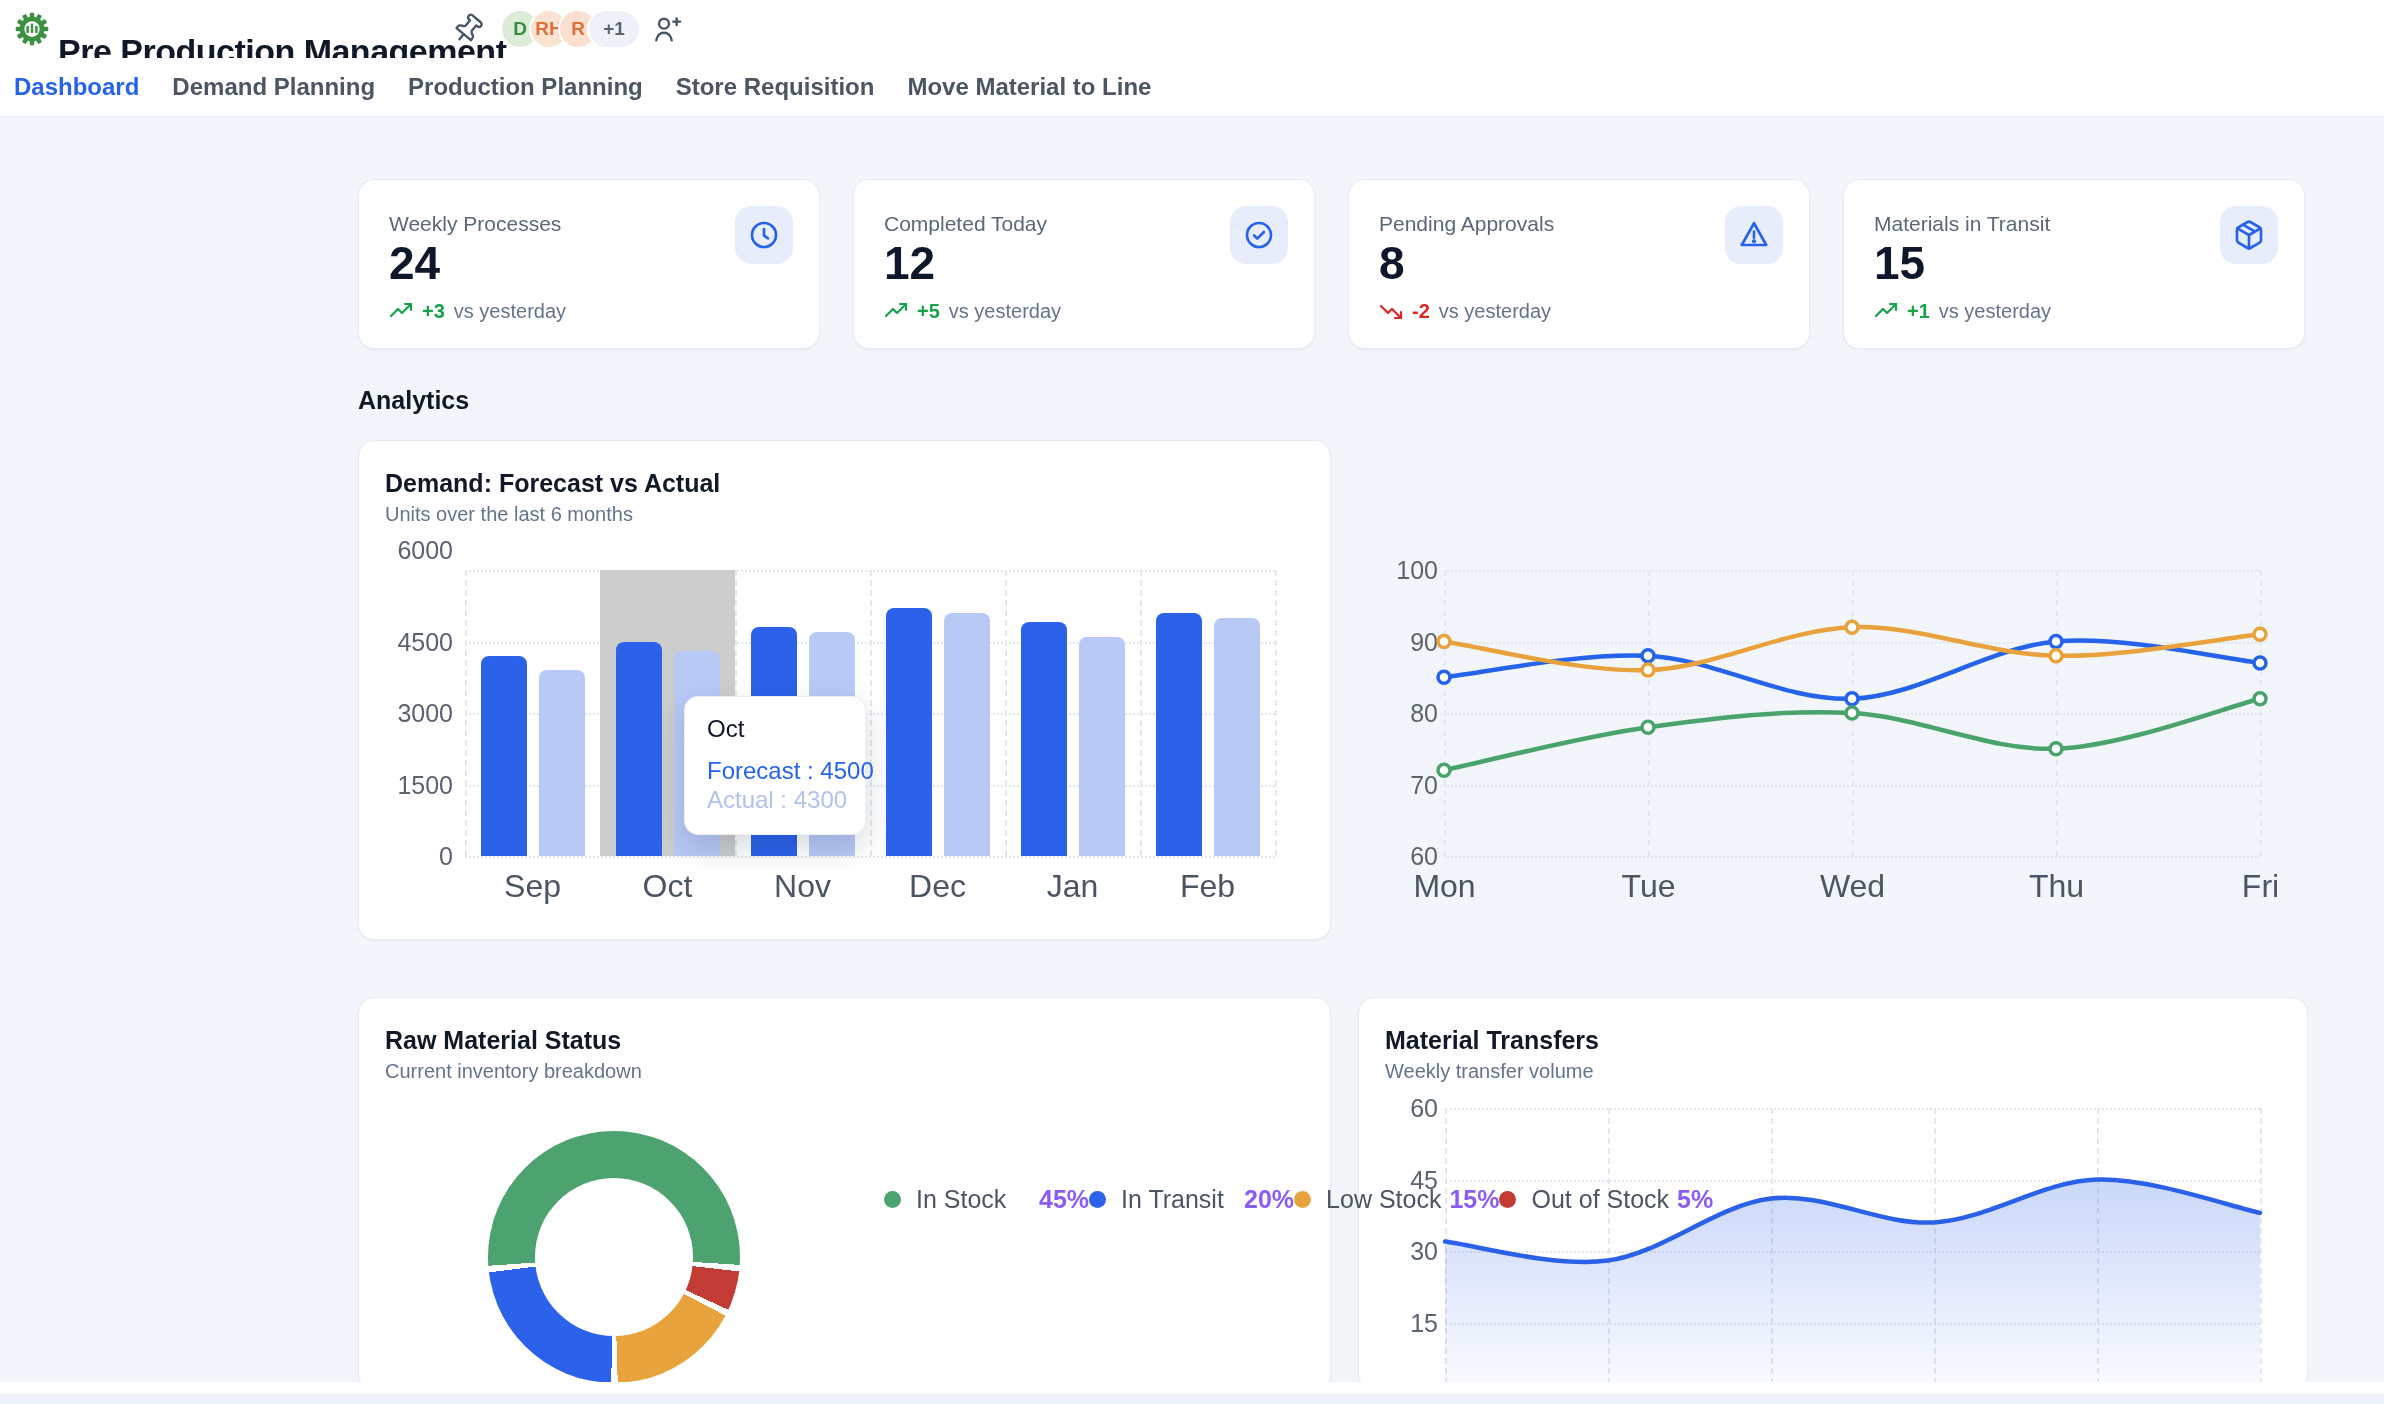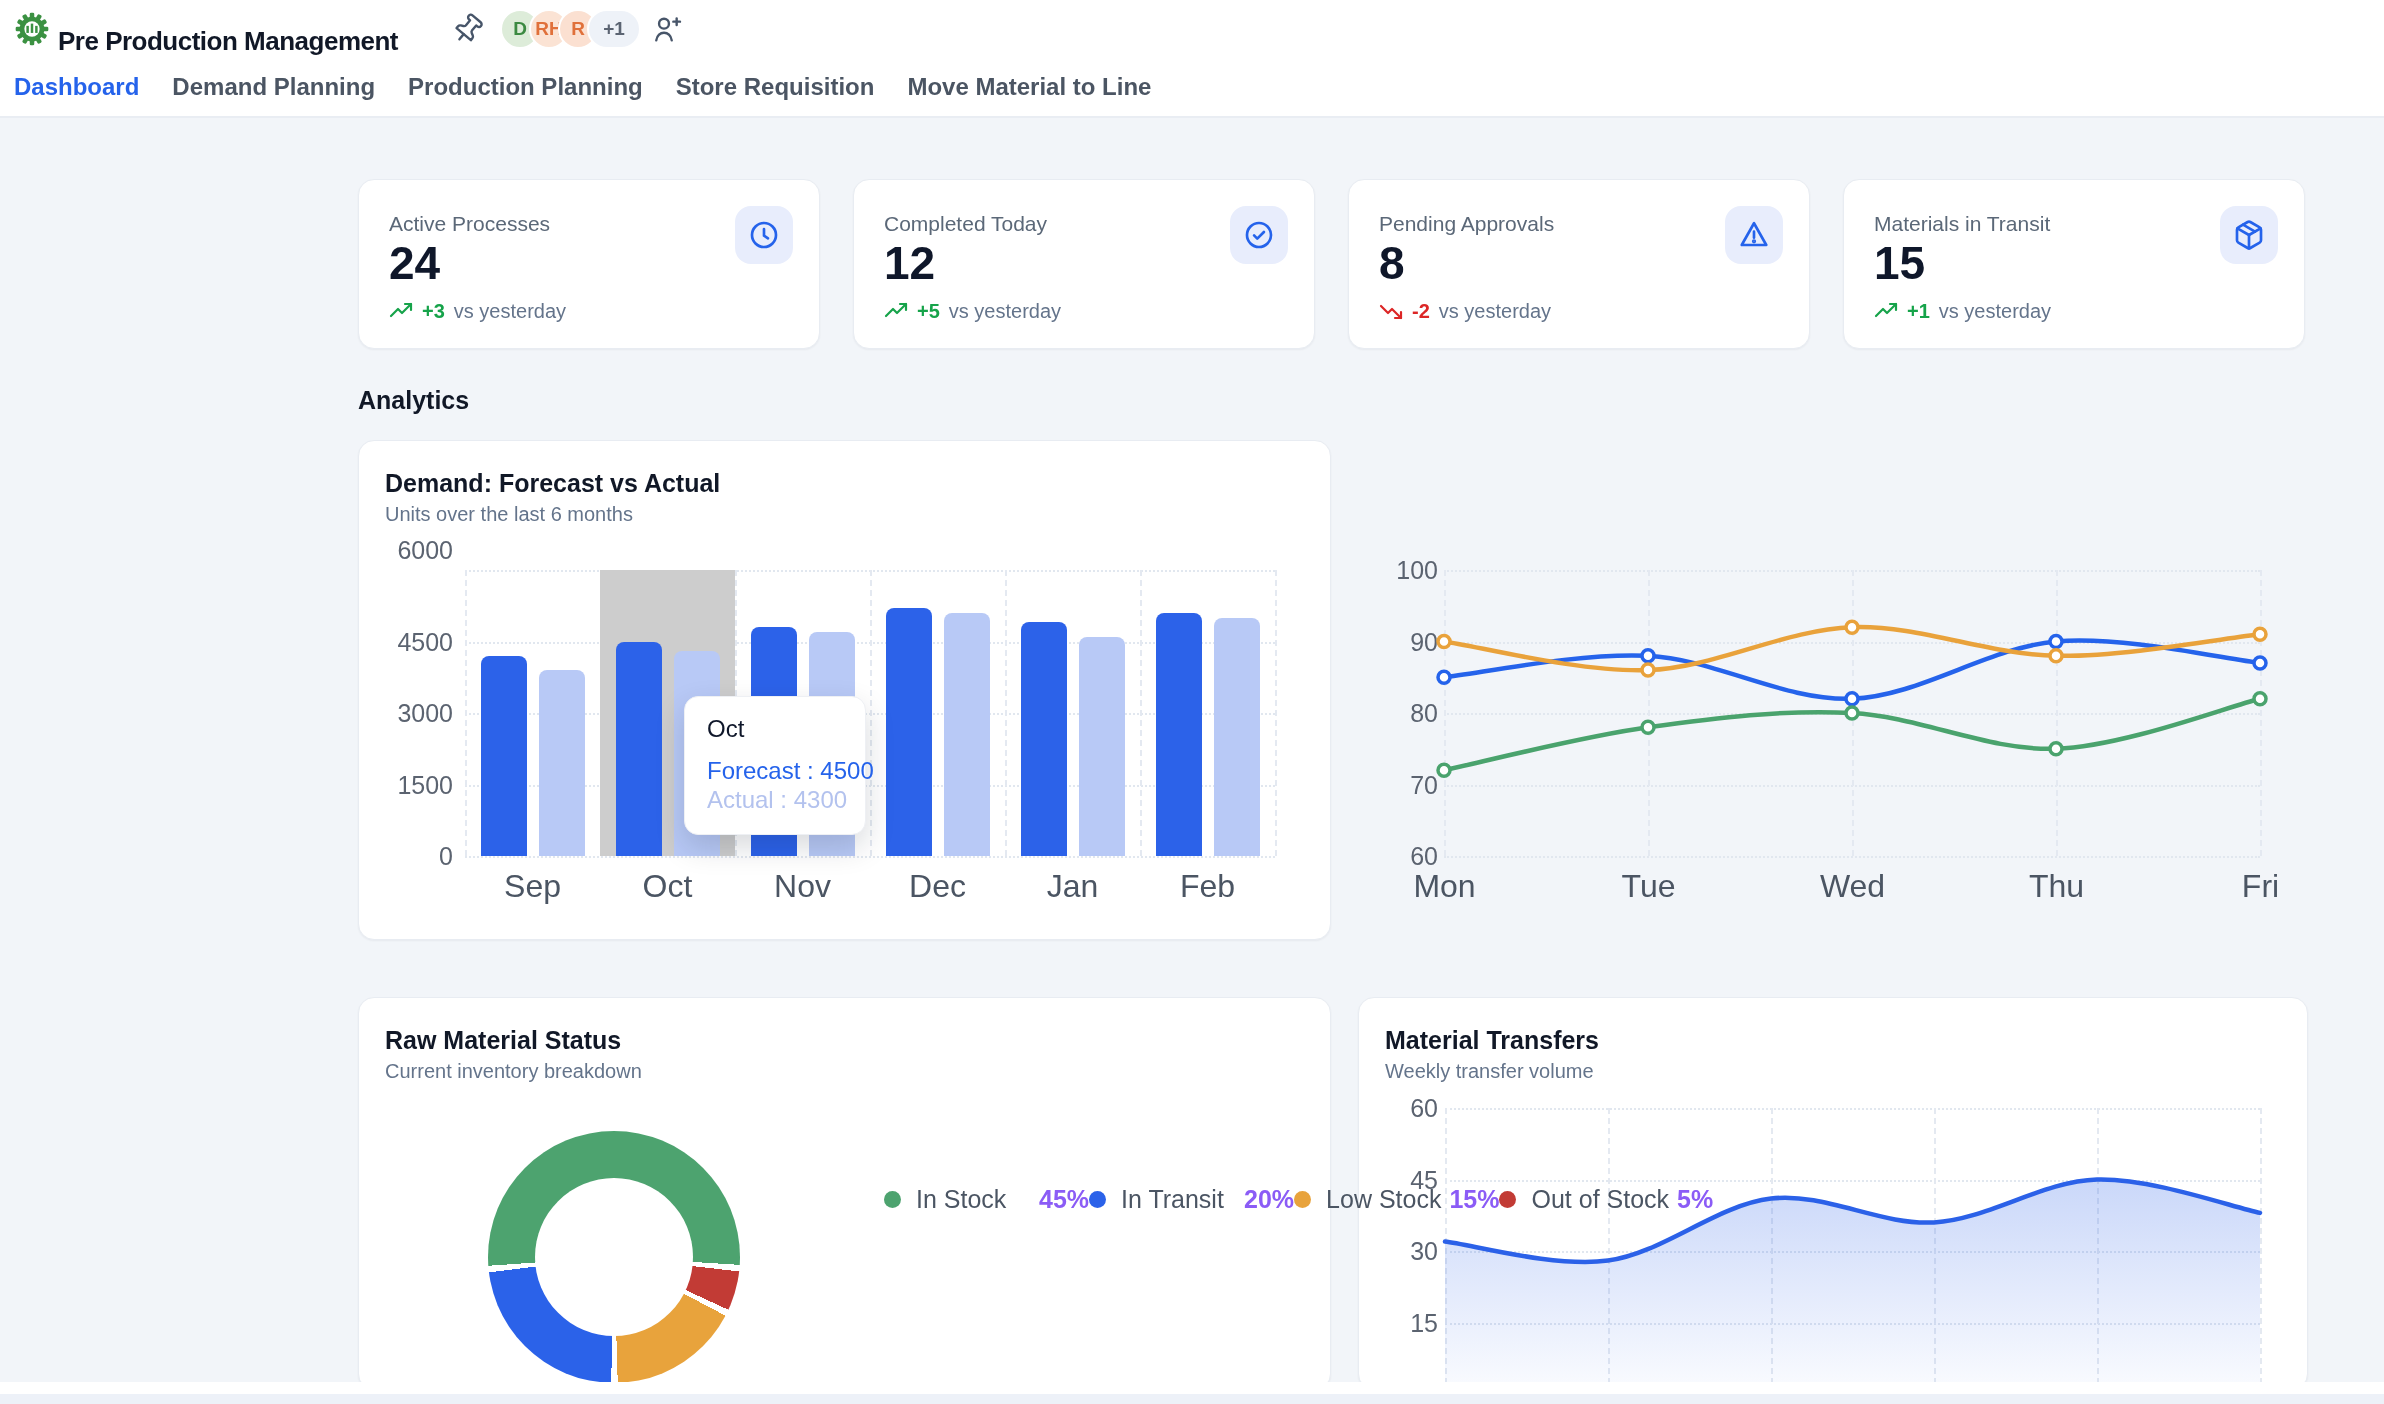--- a/index.html
+++ b/index.html
@@ -1,21 +1,21 @@
 <!DOCTYPE html>
 <html><head>
 <meta charset="utf-8">
 <style>
   html,body{margin:0;padding:0;background:#f2f5f9;}
   *{box-sizing:border-box;font-family:"Liberation Sans","DejaVu Sans",sans-serif;}
   #app{position:relative;width:2384px;height:1404px;overflow:hidden;background:#f2f5f9;}
   
   .topbar{position:absolute;left:0;top:0;width:2384px;height:58px;background:#fff;display:flex;align-items:center;}
   .logo{position:absolute;left:14px;top:11px;width:36px;height:36px;}
-  .app-title{position:absolute;left:58px;top:9px;font-size:26px;font-weight:700;color:#111827;letter-spacing:-.5px;white-space:nowrap;}
+  .app-title{position:absolute;left:58px;top:9px;font-size:34px;font-weight:700;color:#111827;letter-spacing:-.5px;white-space:nowrap;}
   .pinbtn{position:absolute;left:452px;top:13px;width:32px;height:32px;}
   .avatars{position:absolute;left:500px;top:9px;height:40px;display:flex;align-items:center;}
   .avatar{width:40px;height:40px;border-radius:999px;border:2.5px solid #fff;display:flex;align-items:center;justify-content:center;font-size:19px;font-weight:700;margin-left:-11px;}
   .avatar:first-child{margin-left:0;}
   .avatar.pill{width:54px;}
   .useradd{position:absolute;left:652px;top:13px;width:32px;height:32px;}
   
   .navbar{position:absolute;left:0;top:58px;width:2384px;height:60px;background:#fff;border-bottom:2px solid #e9edf3;display:flex;align-items:center;padding-left:14px;gap:33px;}
   .navitem{font-size:24px;font-weight:700;color:#4b5563;white-space:nowrap;cursor:pointer;}
   .navitem.active{color:#2563eb;}
@@ -108,21 +108,21 @@
 
   <nav class="navbar">
     <span class="navitem active">Dashboard</span>
     <span class="navitem">Demand Planning</span>
     <span class="navitem">Production Planning</span>
     <span class="navitem">Store Requisition</span>
     <span class="navitem">Move Material to Line</span>
   </nav>
 
   <div class="card" style="left:358px;top:179px;width:462px;height:170px;">
-    <div class="stat-label">Active Processes</div>
+    <div class="stat-label">Weekly Processes</div>
     <div class="stat-value">24</div>
     <div class="stat-delta">
       <svg viewBox="0 0 24 24" width="24" height="24" fill="none" stroke="#16a34a" stroke-width="2.2" stroke-linecap="round" stroke-linejoin="round">
           <polyline points="2 17 9 10 13 14 22 5"></polyline>
           <polyline points="16 5 22 5 22 11"></polyline>
         </svg>
       <span class="delta-num" style="color:#16a34a">+3</span>
       <span>vs yesterday</span>
     </div>
     <div class="stat-iconbox">

